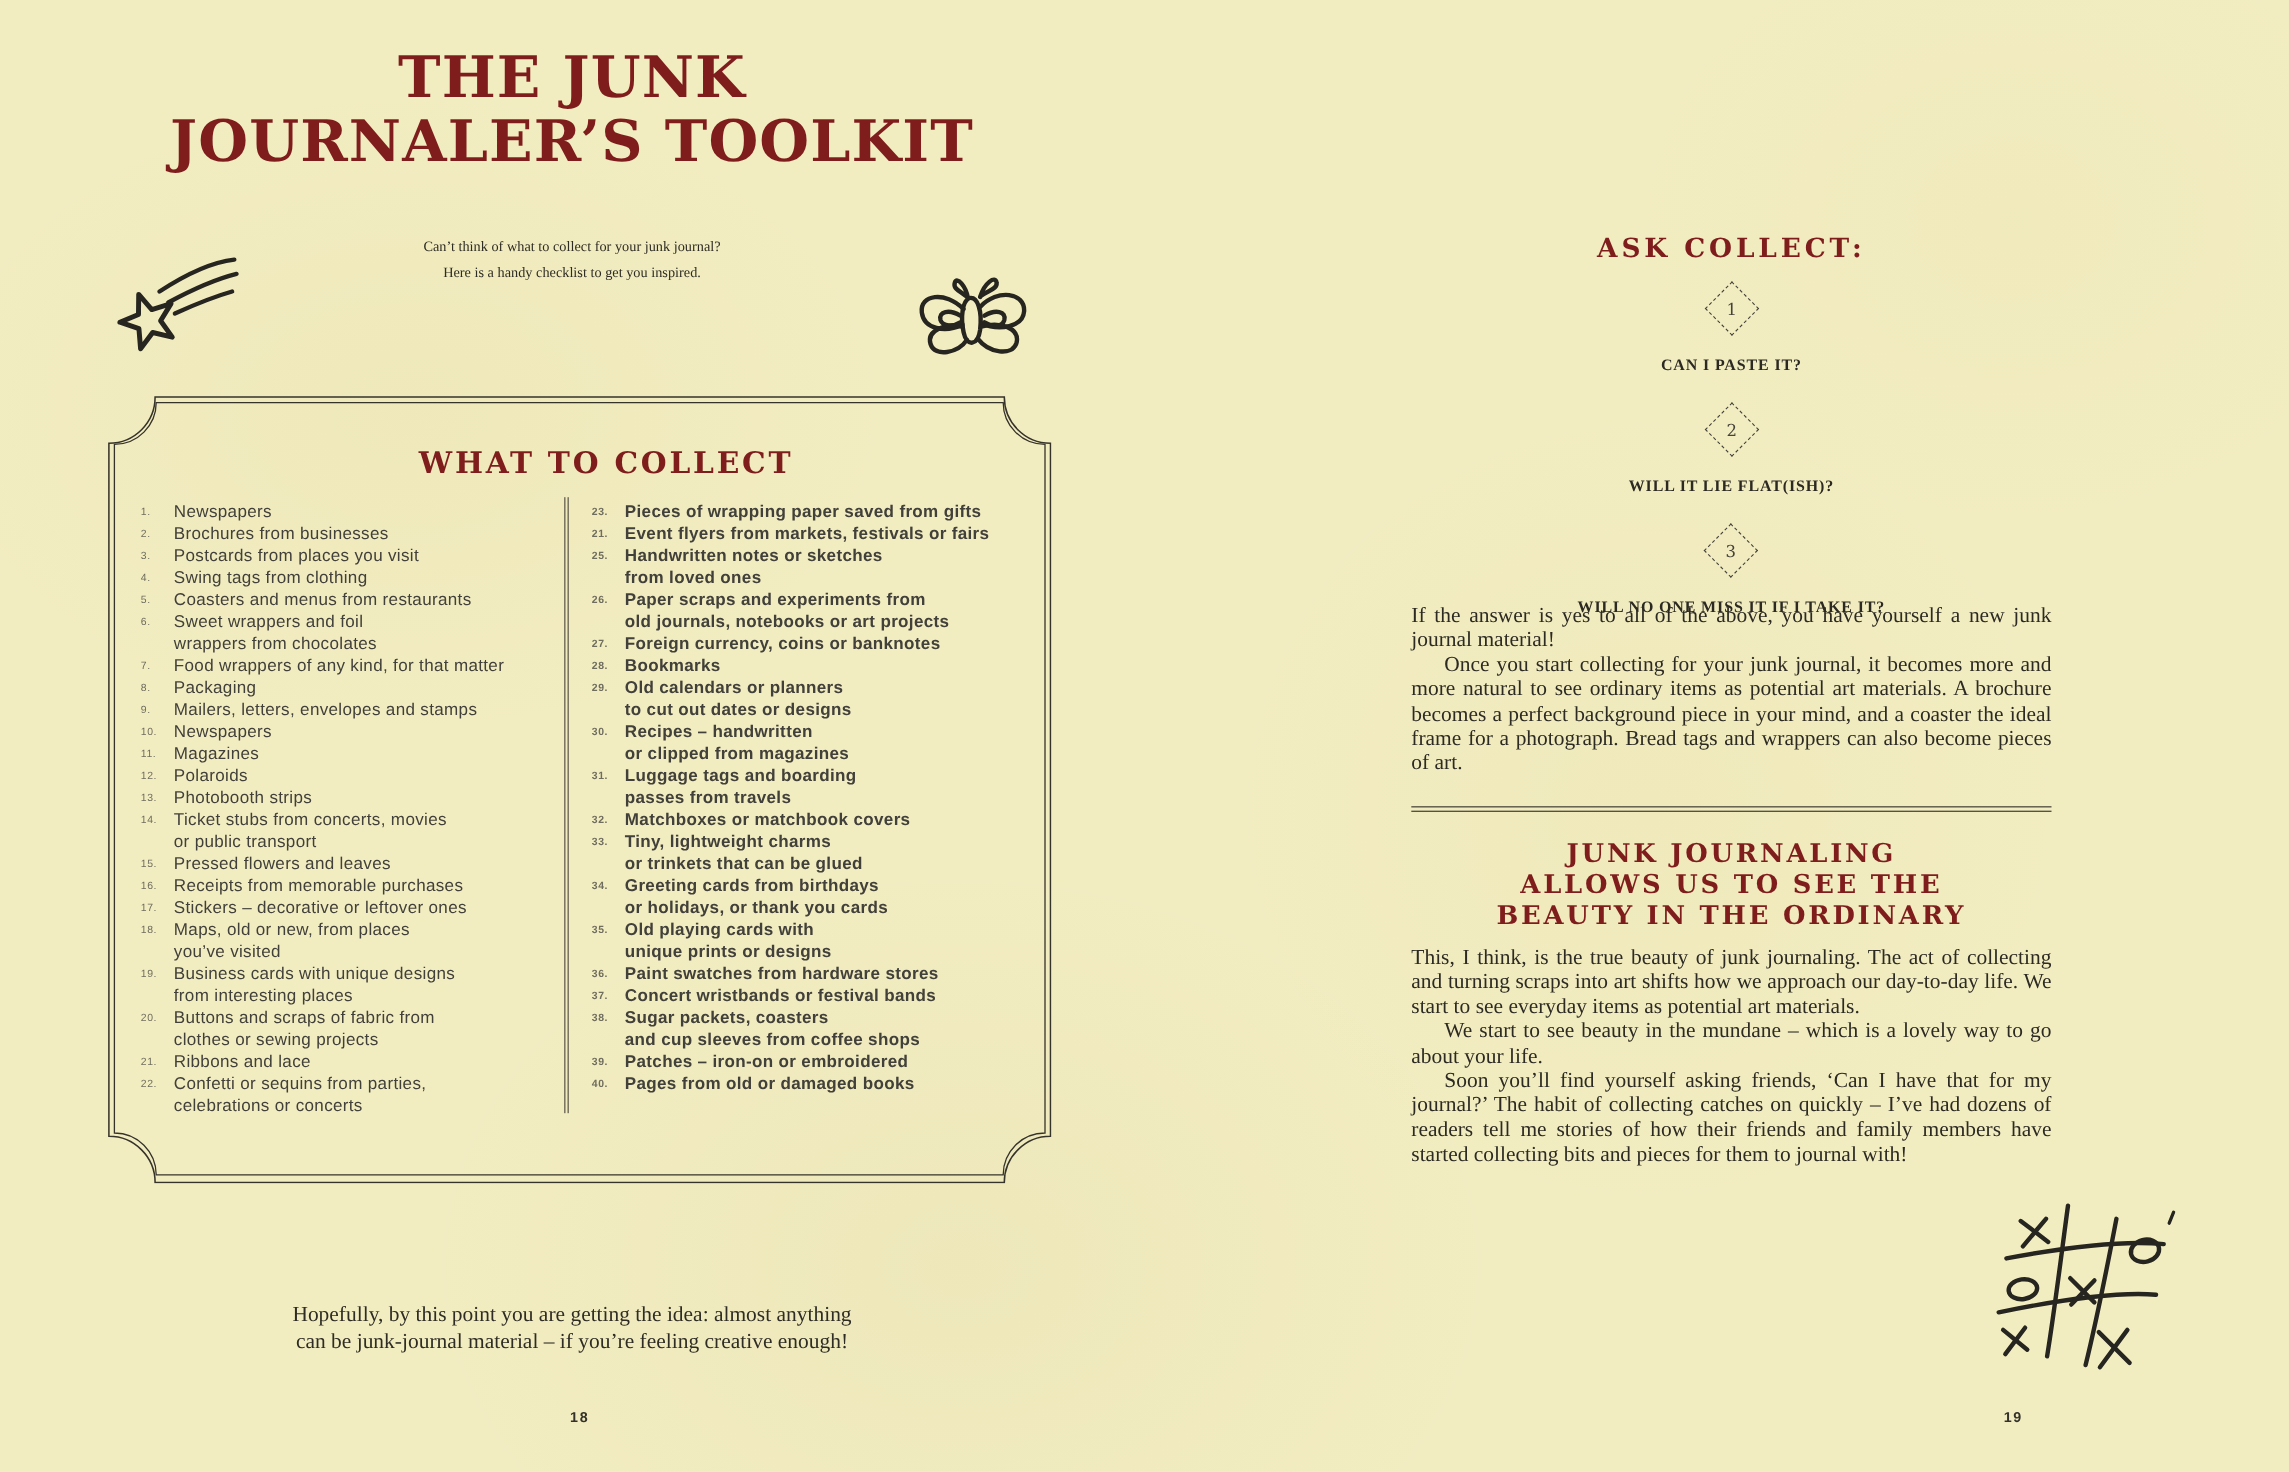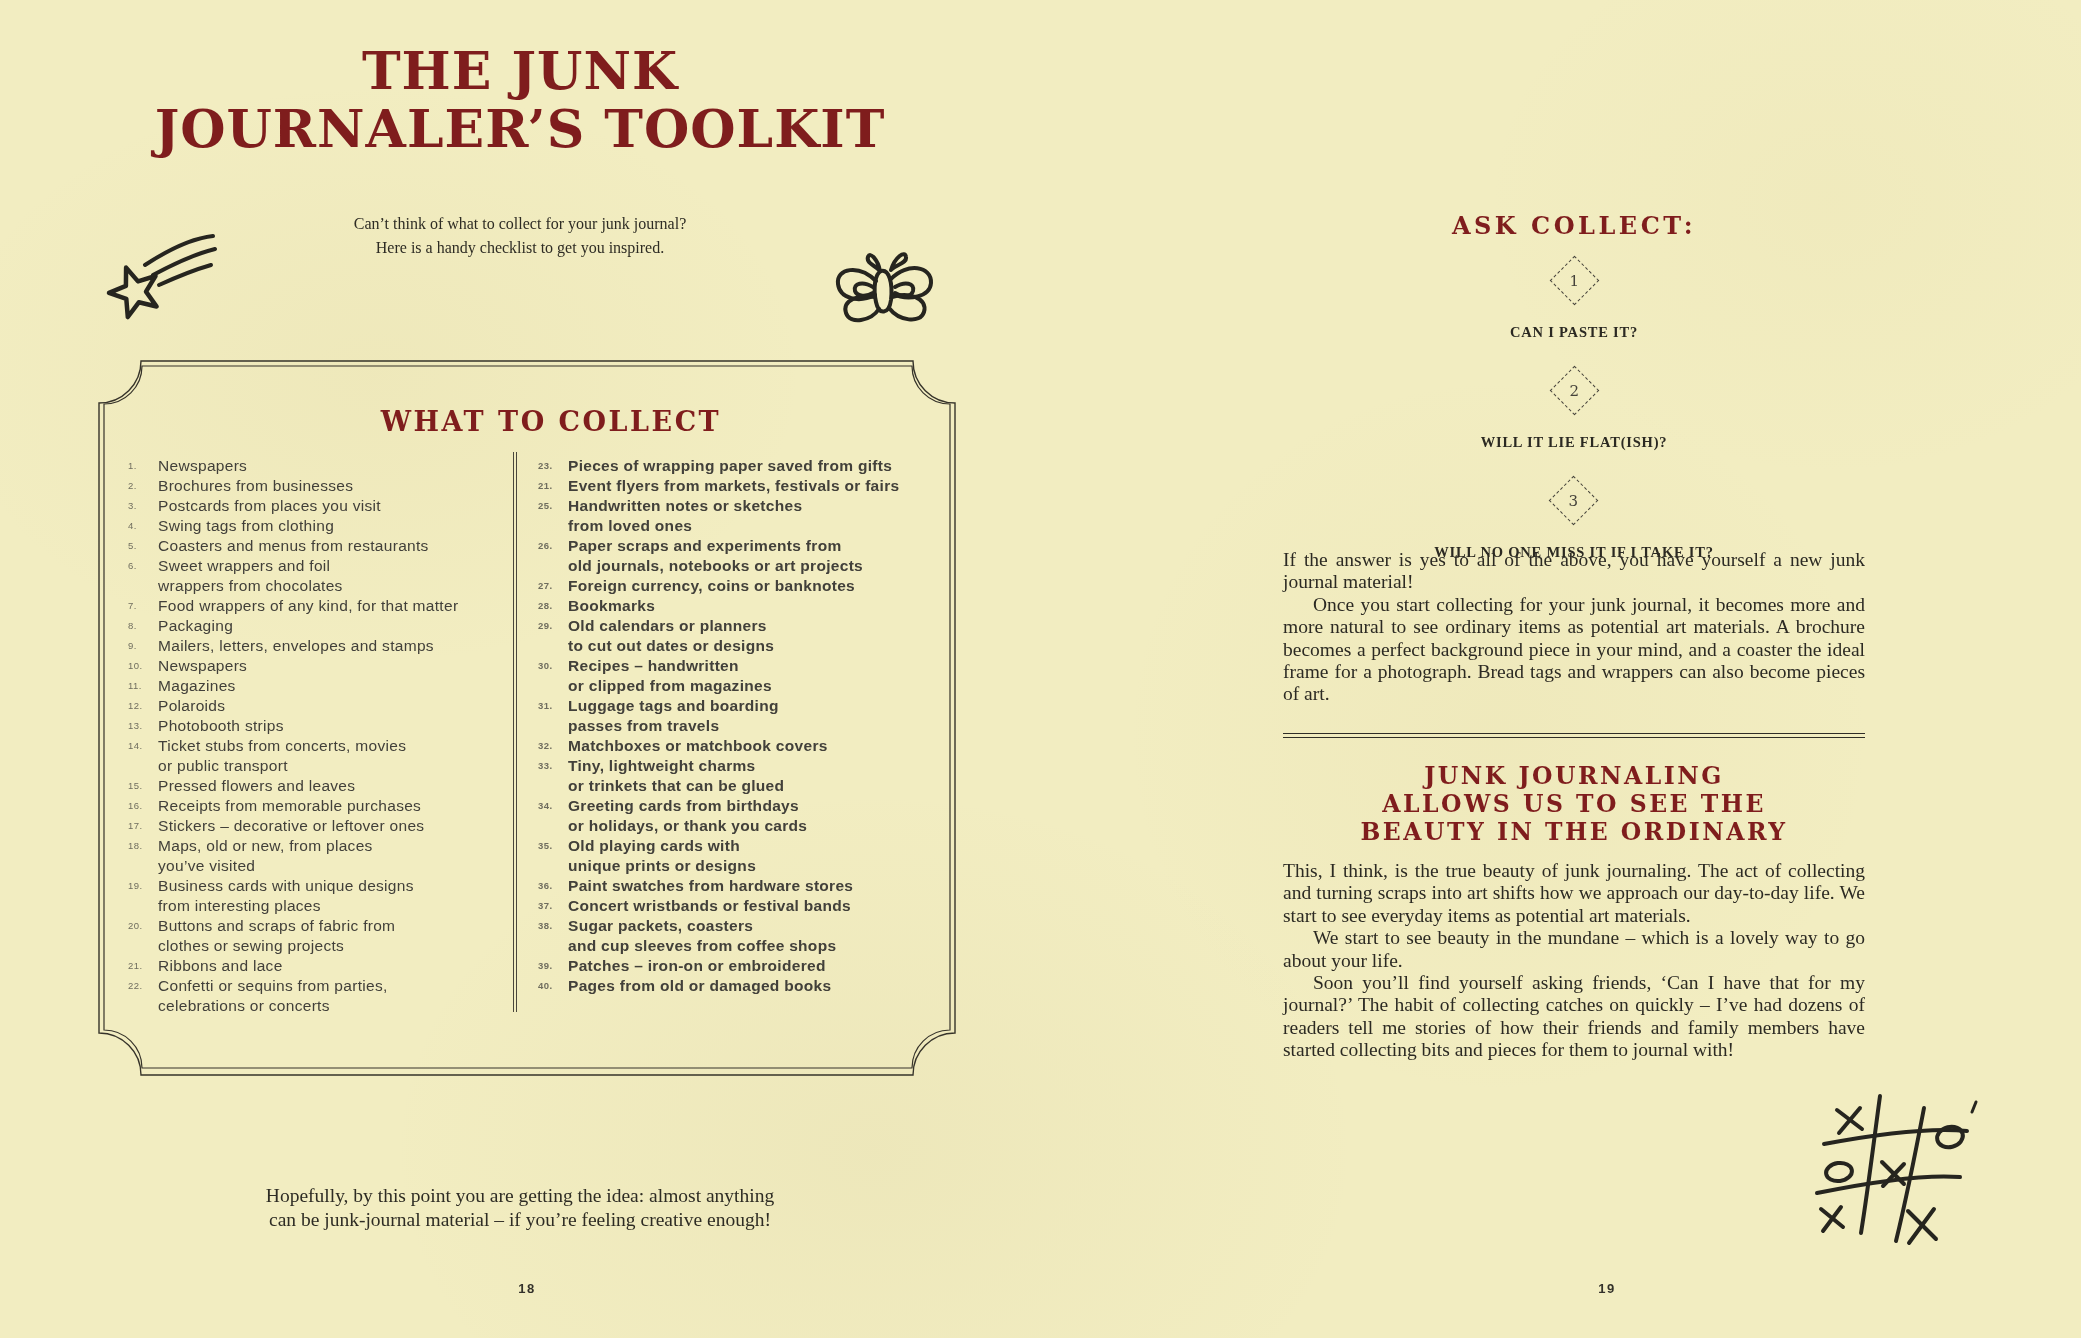--- a/index.html
+++ b/index.html
@@ -10,42 +10,42 @@
      radial-gradient(540px 520px at 72% 55%, rgba(190,170,100,0.06), transparent 70%),
      radial-gradient(700px 520px at 42% 86%, rgba(160,140,80,0.06), transparent 70%),
      radial-gradient(500px 400px at 88% 15%, rgba(200,180,110,0.05), transparent 70%);}
 
   .serif-head{font-family:"DejaVu Serif",serif;font-weight:700;color:#7f1d1d;}
 
   
   .book-title{position:absolute;left:70px;top:42px;width:900px;text-align:center;
               font-size:52px;line-height:58px;letter-spacing:1px;}
   .subtitle{position:absolute;left:120px;top:212px;width:800px;text-align:center;
-            font-size:16px;line-height:23.5px;color:#2e2c24;}
+            font-size:13px;line-height:23.5px;color:#2e2c24;}
   .doodle{position:absolute;}
   .star-svg{left:83px;top:220px;}
   .butterfly-svg{left:828px;top:238px;}
   .frame-svg{left:98px;top:360px;}
   .collect-heading{position:absolute;left:98px;top:406px;width:858px;text-align:center;
                    font-size:27px;letter-spacing:2.5px;margin-left:24px;}
   .col-divider{position:absolute;left:513px;top:452px;height:560px;width:2px;
                border-left:1px solid #4a473c;border-right:1px solid #4a473c;}
   .checklist-col{position:absolute;top:456px;font-family:"Liberation Sans",sans-serif;
                  font-size:15.5px;line-height:20px;letter-spacing:0.3px;color:#42403a;}
   .col1{left:128px;width:385px;}
   .col2{left:538px;width:408px;font-weight:bold;}
   .row{display:flex;align-items:flex-start;}
   .num{flex:0 0 30px;font-size:9.5px;line-height:20px;letter-spacing:0.5px;color:#6f6d5e;}
   .itxt{white-space:pre-line;}
   .footer-note{position:absolute;left:150px;top:1184px;width:740px;text-align:center;
                font-size:19.5px;line-height:23.5px;color:#2e2c24;}
   .page-num{position:absolute;font-family:"Liberation Sans",sans-serif;font-size:13px;
             font-weight:700;letter-spacing:1.5px;color:#33312a;text-align:center;}
   .pn-left{left:98px;top:1281px;width:858px;}
-  .pn-right{left:1316px;top:1281px;width:582px;}
+  .pn-right{left:1257px;top:1281px;width:582px;text-align:right;}
 
   
   .ask-heading{position:absolute;left:1283px;top:211px;width:582px;text-align:center;
                font-size:24px;letter-spacing:3.5px;}
   .questions{position:absolute;left:1283px;top:256px;width:582px;
              display:flex;flex-direction:column;align-items:center;}
   .question{display:flex;flex-direction:column;align-items:center;margin-bottom:24px;}
   .diamond-wrap{width:48px;height:48px;display:flex;align-items:center;justify-content:center;}
   .diamond{width:33px;height:33px;border:1.5px dashed #45423a;transform:rotate(45deg);
            display:flex;align-items:center;justify-content:center;background:transparent;}

